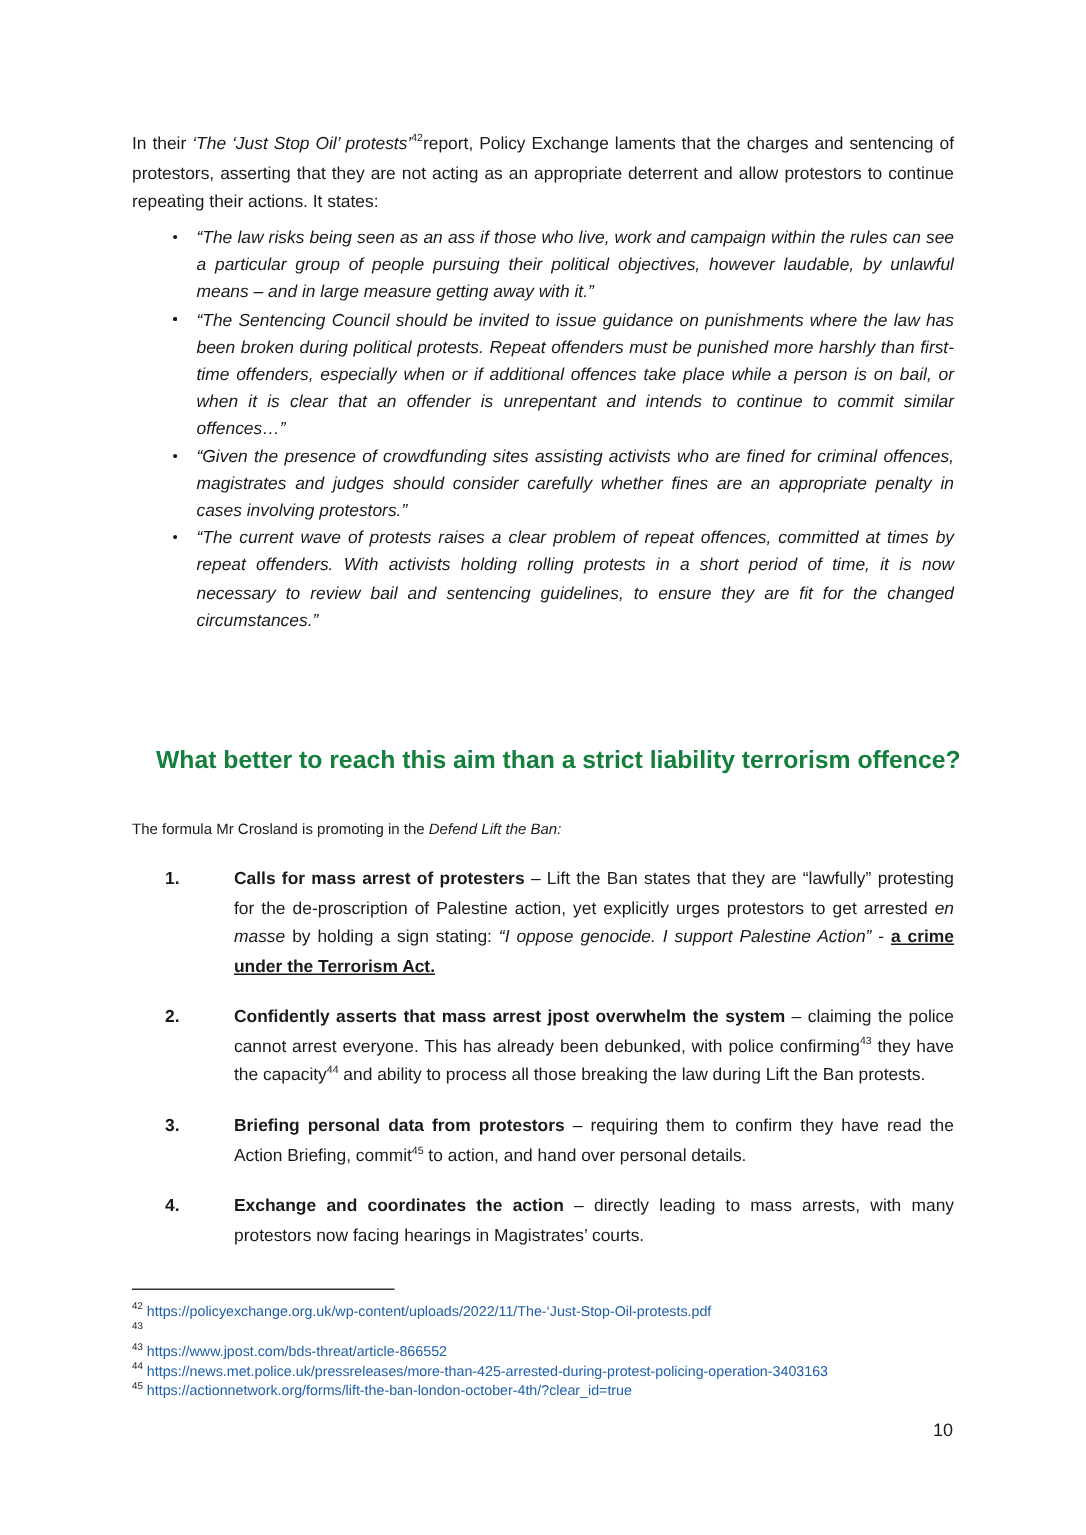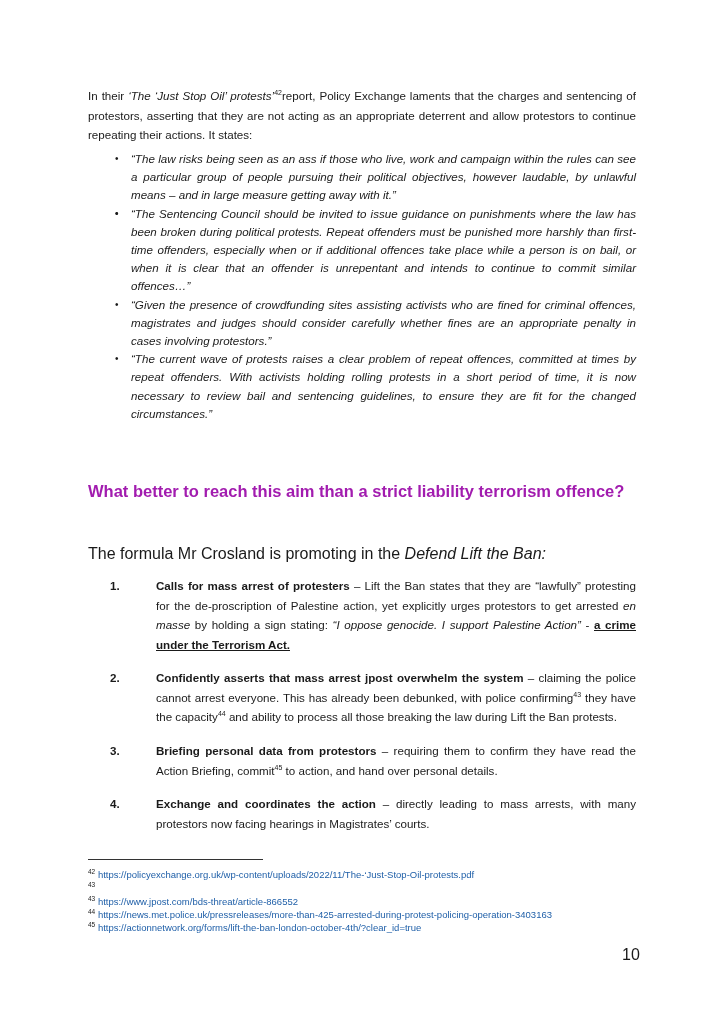--- a/index.html
+++ b/index.html
@@ -3,34 +3,34 @@
 <meta charset="utf-8">
 <style>
   html, body { margin:0; padding:0; background:#ffffff; }
   body { width:724px; height:1023px; position:relative; overflow:hidden;
          font-family:"Liberation Sans", sans-serif; color:#1a1a1a; }
   .page { position:absolute; left:0; top:0; width:724px; height:1023px; background:#fff; }
   .para { position:absolute; left:88px; width:548px; font-size:11.6px; line-height:19.5px; text-align:justify; }
   .bullets { position:absolute; left:88px; top:150px; width:548px; margin:0; padding:0; list-style:none; }
   .bullets li { position:relative; padding-left:43px; font-size:11.6px; line-height:18.2px; font-style:italic; text-align:justify; }
   .bullets li .dot { position:absolute; left:27px; top:0; font-style:normal; font-size:10px; }
-  h2 { position:absolute; left:88px; top:482px; margin:0; font-size:16.5px; font-weight:bold; color:#a21caf; }
-  .intro2 { position:absolute; left:88px; top:544px; font-size:16px; line-height:19px; }
+  h2 { position:absolute; left:88px; top:482px; margin:16px; font-size:16.5px; font-weight:bold; color:#15803d; }
+  .intro2 { position:absolute; left:88px; top:544px; font-size:10px; line-height:19px; }
   .olist { position:absolute; left:88px; width:548px; }
   .olitem { position:absolute; left:0; width:548px; }
   .olitem .num { position:absolute; left:22px; top:0; font-weight:bold; font-size:11.6px; line-height:19.5px; }
   .olitem .body { margin-left:68px; font-size:11.6px; line-height:19.5px; text-align:justify; }
   b { font-weight:bold; }
   .ul { text-decoration:underline; font-weight:bold; }
   sup { font-size:7px; line-height:0; vertical-align:super; }
   .rule { position:absolute; left:88px; top:859px; width:175px; height:1px; background:#333; }
   .fn { position:absolute; left:88px; font-size:9.5px; line-height:12.5px; white-space:nowrap; }
   .fn sup { font-size:6.5px; color:#1a1a1a; }
   .fn a { color:#1f5fa8; }
-  .pagenum { position:absolute; left:622px; top:946px; font-size:16px; }
+  .pagenum { position:absolute; left:622px; top:946px; font-size:12px; }
 </style>
 </head>
 <body>
 
 <div class="page">
 
   <div class="para" style="top:86px;">
     <span>In their </span><i>‘The ‘Just Stop Oil’ protests’</i><sup>42</sup><span>report, Policy Exchange laments that the charges and sentencing of protestors, asserting that they are not acting as an appropriate deterrent and allow protestors to continue repeating their actions. It states:</span>
   </div>
 

